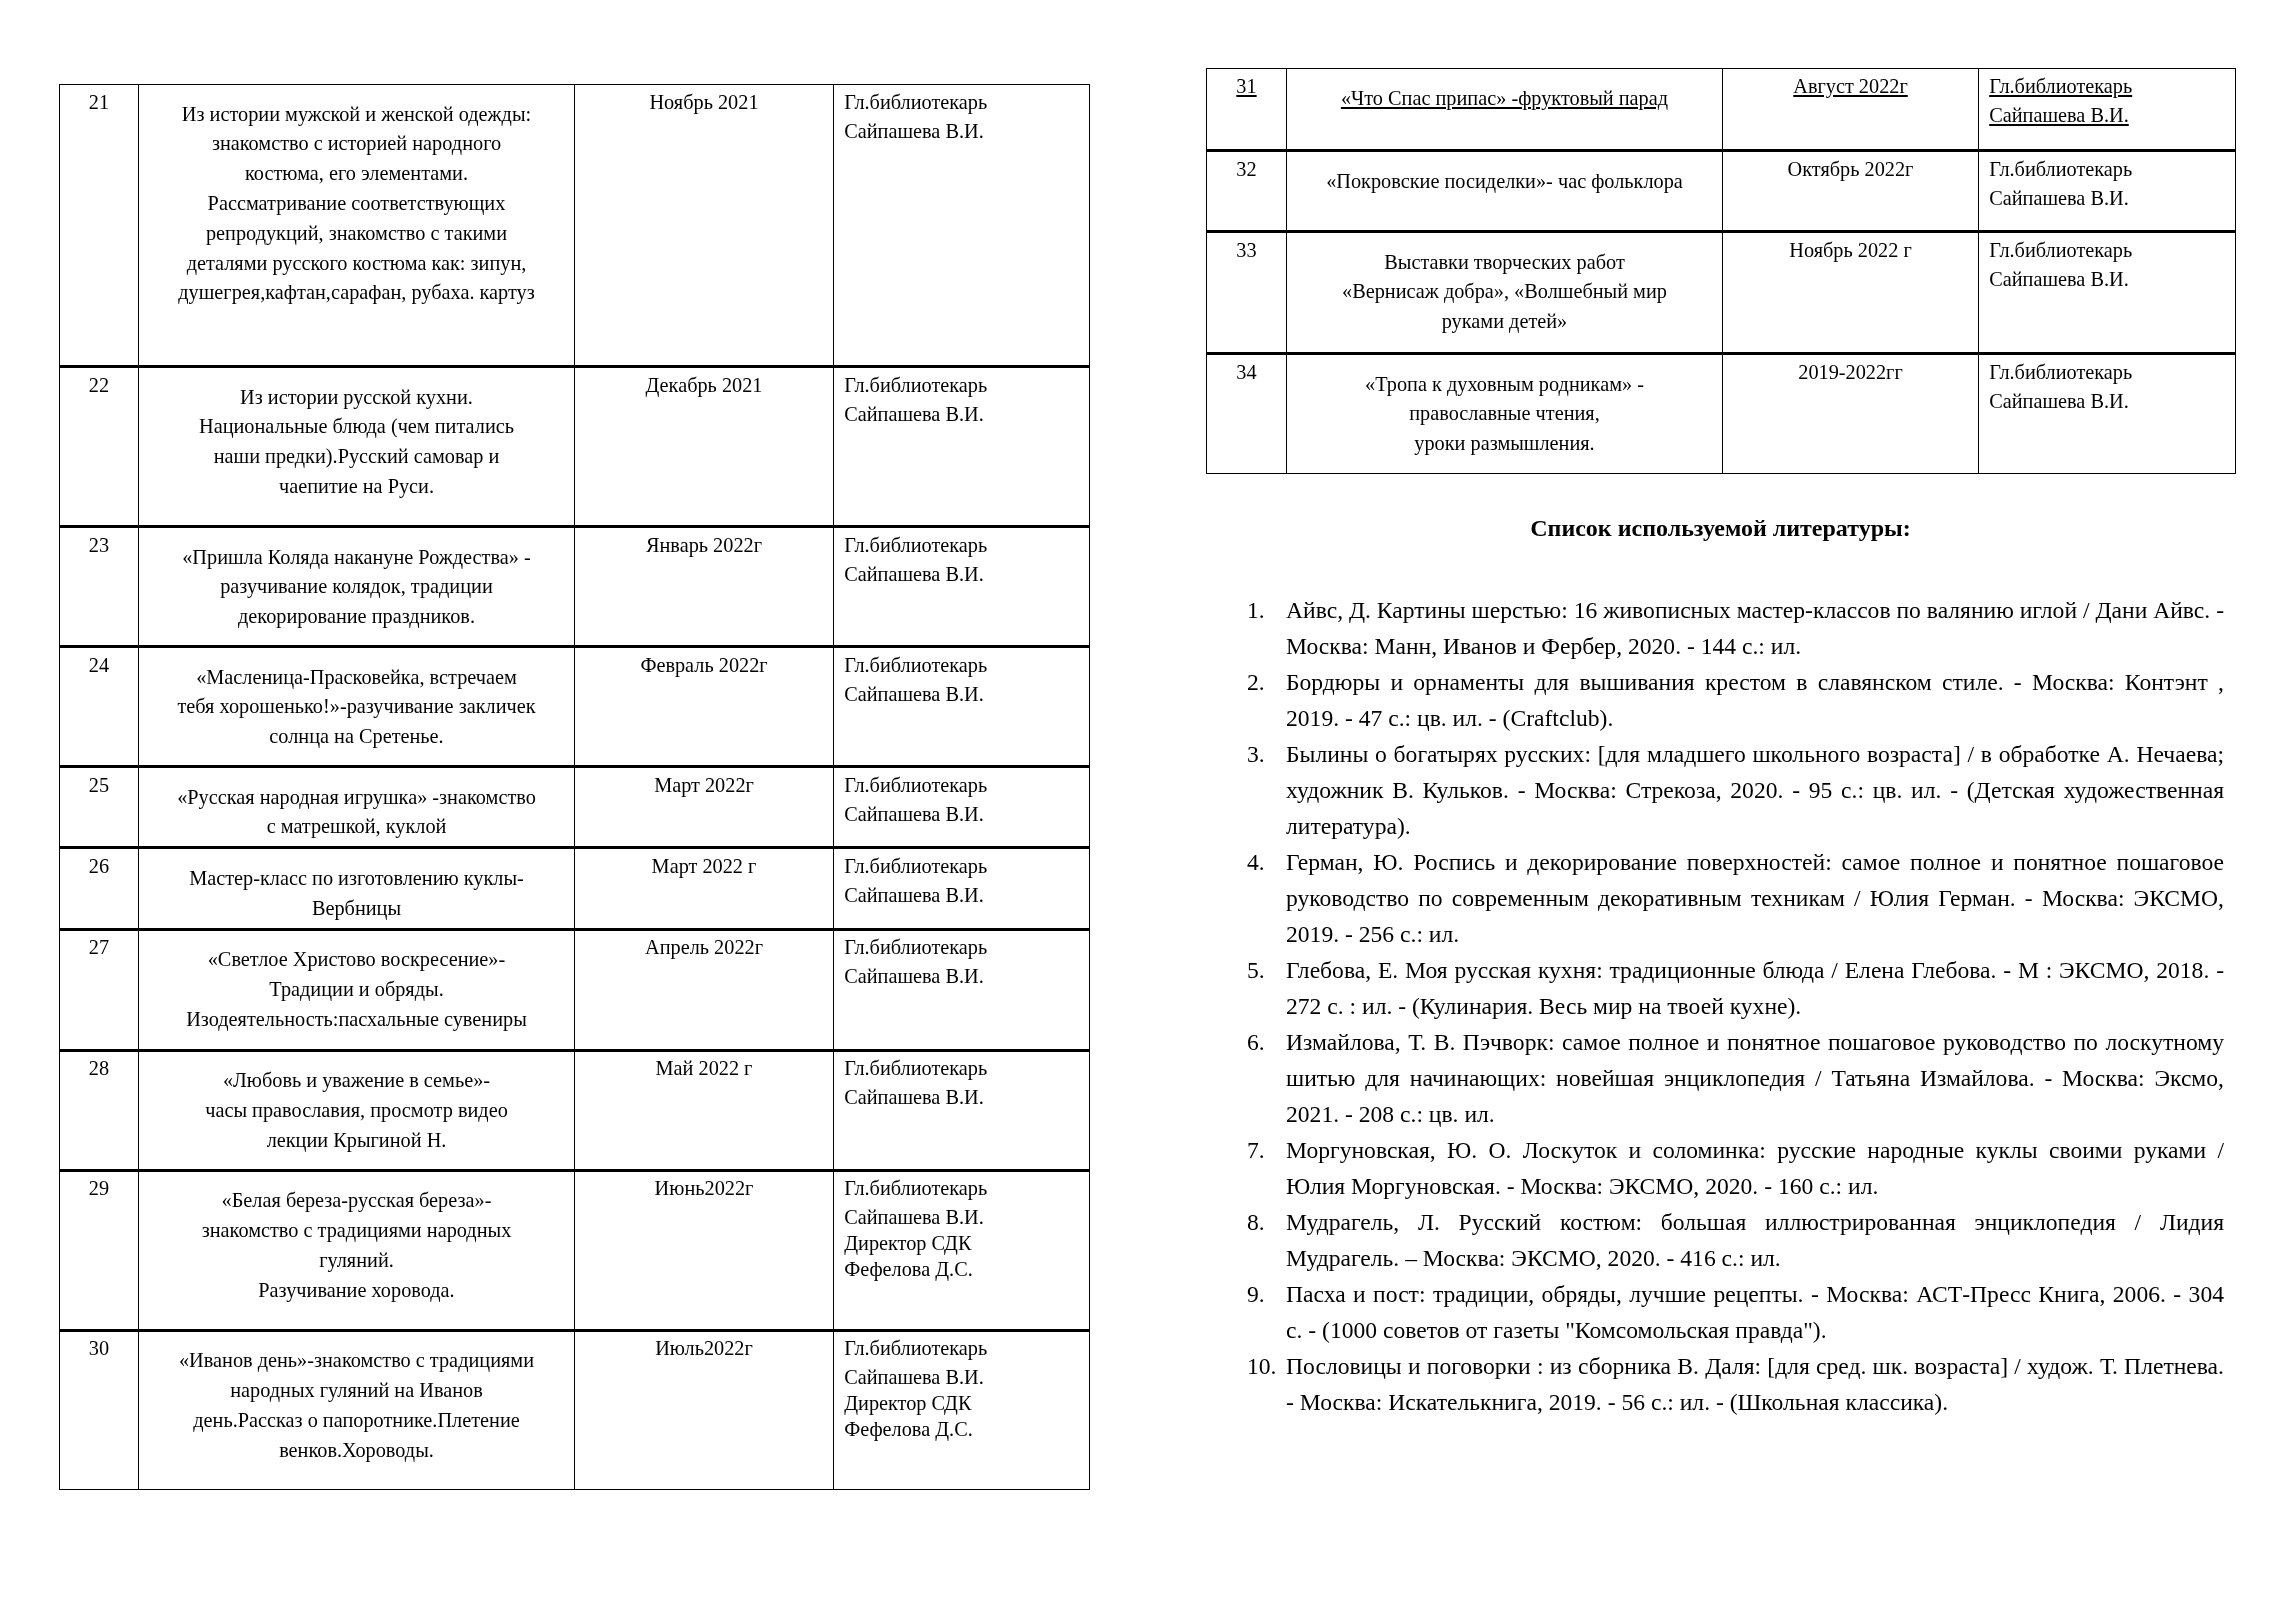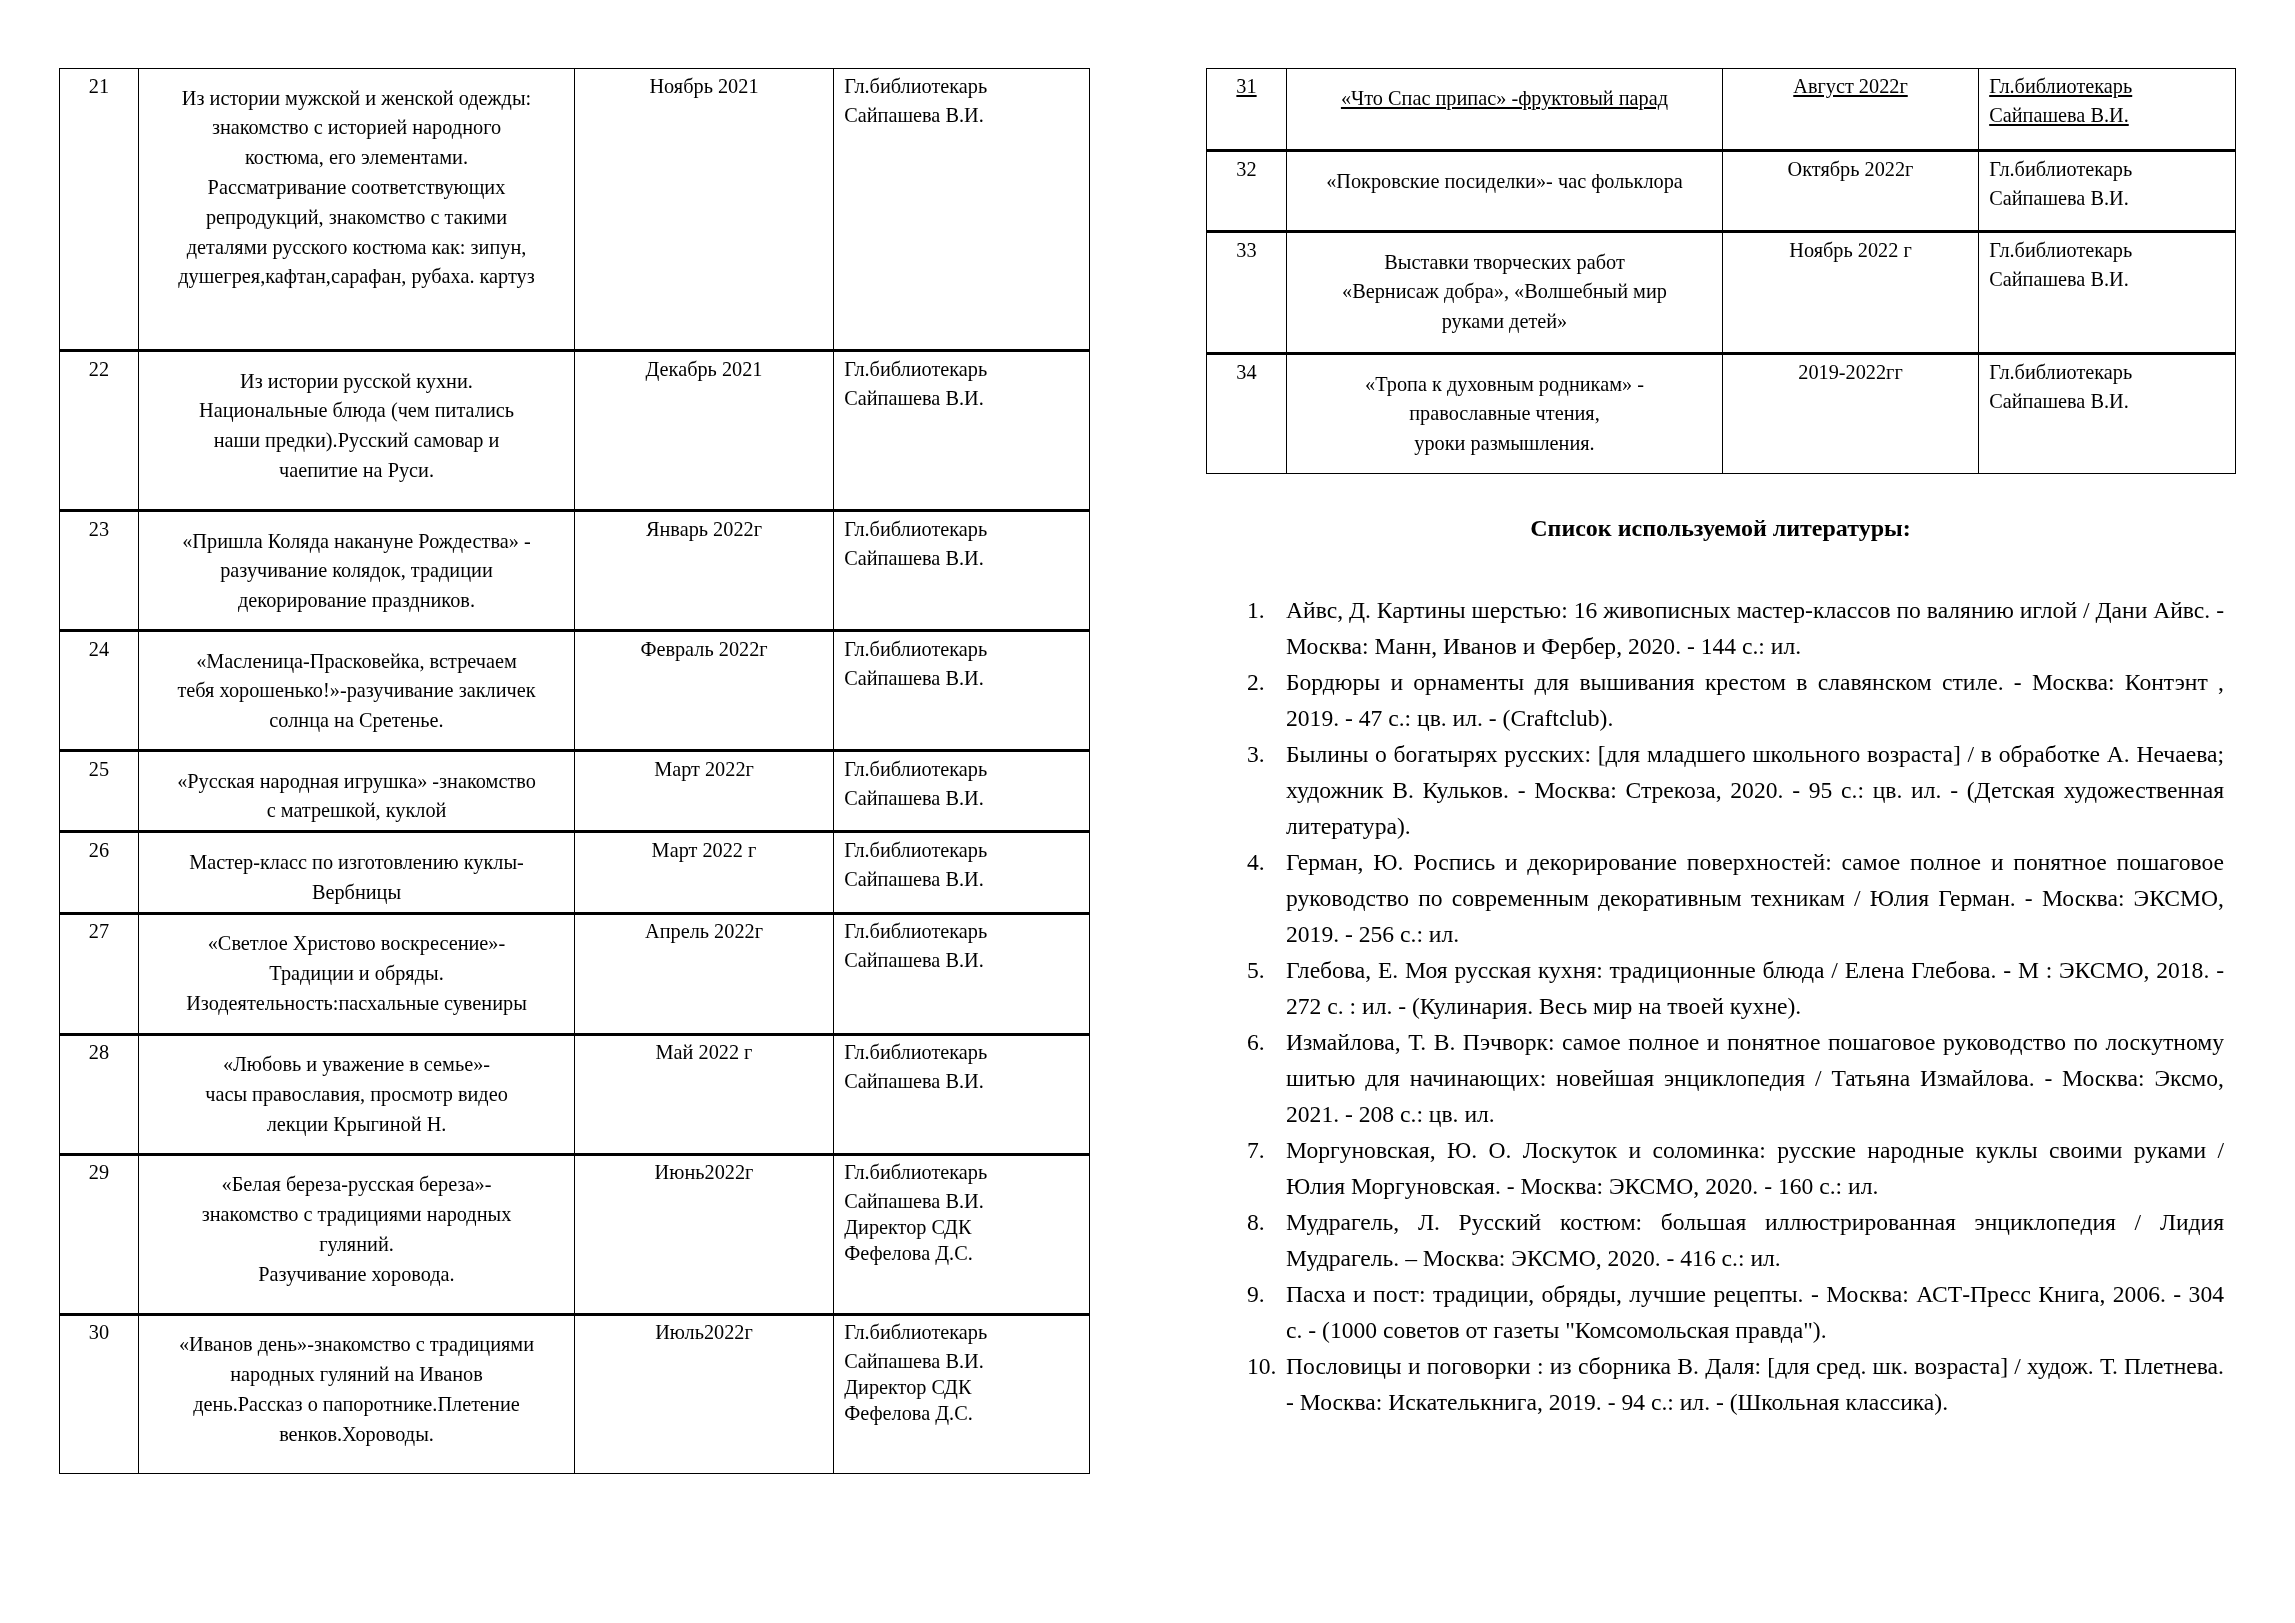--- a/index.html
+++ b/index.html
@@ -10,21 +10,21 @@
   tr.thick td { border-top-width: 3.2px; }
   td.num { text-align: center; padding-top: 6.5px; }
   td.desc { text-align: center; padding: 6.5px 8.3px 0 8.3px; line-height: 40px; }
   td.desc .ln { display: block; line-height: 40px; height: 40px; margin-top: -10.2px; }
   td.desc .ln:first-child { margin-top: 12px; height: 30px; line-height: 20.3px; }
   td.date { text-align: center; padding-top: 6.5px; }
   td.resp { text-align: left; padding: 6.5px 9.2px 0 10.2px; line-height: 26px; }
   td.resp .ln { display: block; }
   td.resp .ln:first-child { line-height: 20.3px; height: 26px; }
 
-  #left-table { left: 59px; top: 68px; width: 1029px; }
+  #left-table { left: 59px; top: 84px; width: 1029px; }
   #right-table { left: 1206px; top: 68px; width: 1029px; }
 
   .bib-title { position: absolute; left: 1206px; width: 1029px; top: 515px; text-align: center;
                font-weight: bold; font-size: 24px; }
   .bib-list { position: absolute; left: 1247px; top: 592px; width: 977px; margin: 0; padding: 0; list-style: none; }
   .bib-list li { position: relative; padding-left: 39px; font-size: 23.6px; line-height: 36px; text-align: justify; }
   .bib-list li .n { position: absolute; left: 0; top: 0; }
 </style>
 </head>
 <body>
@@ -242,15 +242,15 @@
 <ol class="bib-list">
     <li><span class="n">1.</span><span>Айвс, Д. Картины шерстью: 16 живописных мастер-классов по валянию иглой / Дани Айвс. - Москва: Манн, Иванов и Фербер, 2020. - 144 с.: ил.</span></li>
     <li><span class="n">2.</span><span>Бордюры и орнаменты для вышивания крестом в славянском стиле. - Москва: Контэнт , 2019. - 47 с.: цв. ил. - (Craftclub).</span></li>
     <li><span class="n">3.</span><span>Былины о богатырях русских: [для младшего школьного возраста] / в обработке А. Нечаева; художник В. Кульков. - Москва: Стрекоза, 2020. - 95 с.: цв. ил. - (Детская художественная литература).</span></li>
     <li><span class="n">4.</span><span>Герман, Ю. Роспись и декорирование поверхностей: самое полное и понятное пошаговое руководство по современным декоративным техникам / Юлия Герман. - Москва: ЭКСМО, 2019. - 256 с.: ил.</span></li>
     <li><span class="n">5.</span><span> Глебова, Е. Моя русская кухня: традиционные блюда / Елена Глебова. - М : ЭКСМО, 2018. - 272 с. : ил. - (Кулинария. Весь мир на твоей кухне).</span></li>
     <li><span class="n">6.</span><span>Измайлова, Т. В.  Пэчворк: самое полное и понятное пошаговое руководство по лоскутному шитью для начинающих: новейшая энциклопедия / Татьяна Измайлова. - Москва: Эксмо, 2021. - 208 с.: цв. ил.</span></li>
     <li><span class="n">7.</span><span>Моргуновская, Ю. О. Лоскуток и соломинка: русские народные куклы своими руками / Юлия Моргуновская. - Москва: ЭКСМО, 2020. - 160 с.: ил.</span></li>
     <li><span class="n">8.</span><span>Мудрагель, Л. Русский костюм: большая иллюстрированная энциклопедия / Лидия Мудрагель. – Москва: ЭКСМО, 2020. - 416 с.: ил.</span></li>
     <li><span class="n">9.</span><span>Пасха и пост: традиции, обряды, лучшие рецепты. - Москва: АСТ-Пресс Книга, 2006. - 304 с. - (1000 советов от газеты "Комсомольская правда").</span></li>
-    <li><span class="n">10.</span><span>Пословицы и поговорки : из сборника В. Даля: [для сред. шк. возраста] / худож. Т. Плетнева. - Москва: Искателькнига, 2019. - 94 с.: ил. - (Школьная классика).</span></li>
+    <li><span class="n">10.</span><span>Пословицы и поговорки : из сборника В. Даля: [для сред. шк. возраста] / худож. Т. Плетнева. - Москва: Искателькнига, 2019. - 56 с.: ил. - (Школьная классика).</span></li>
   </ol>
 
 
 </body></html>

